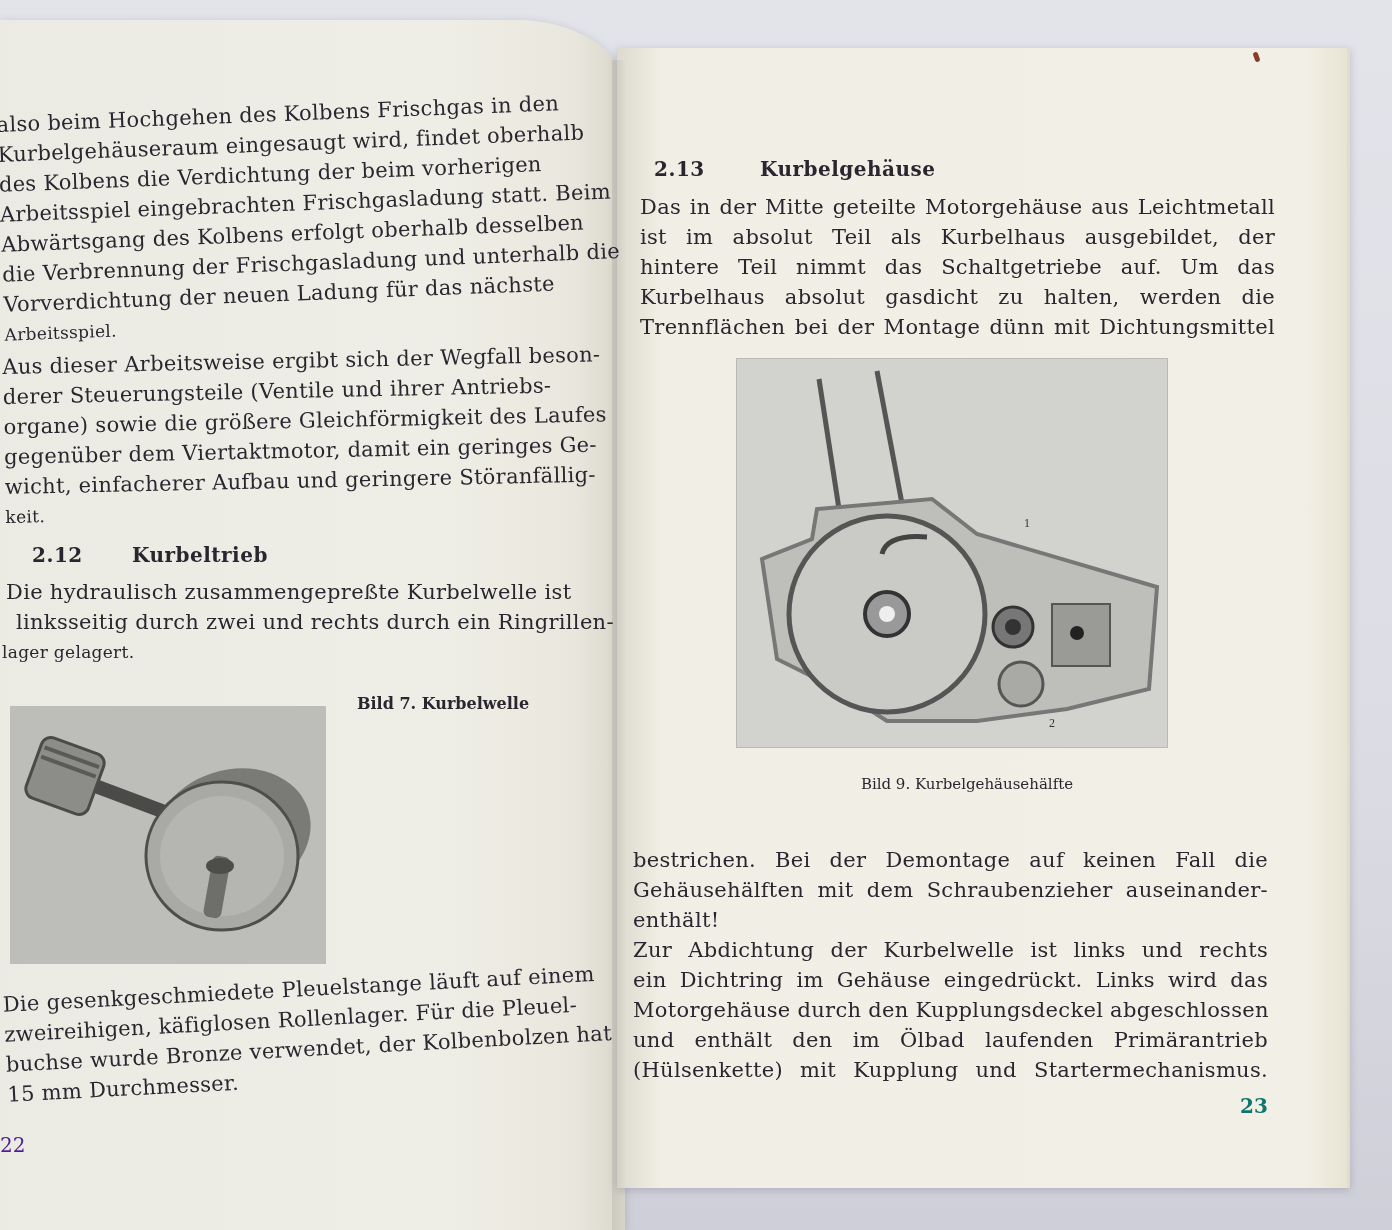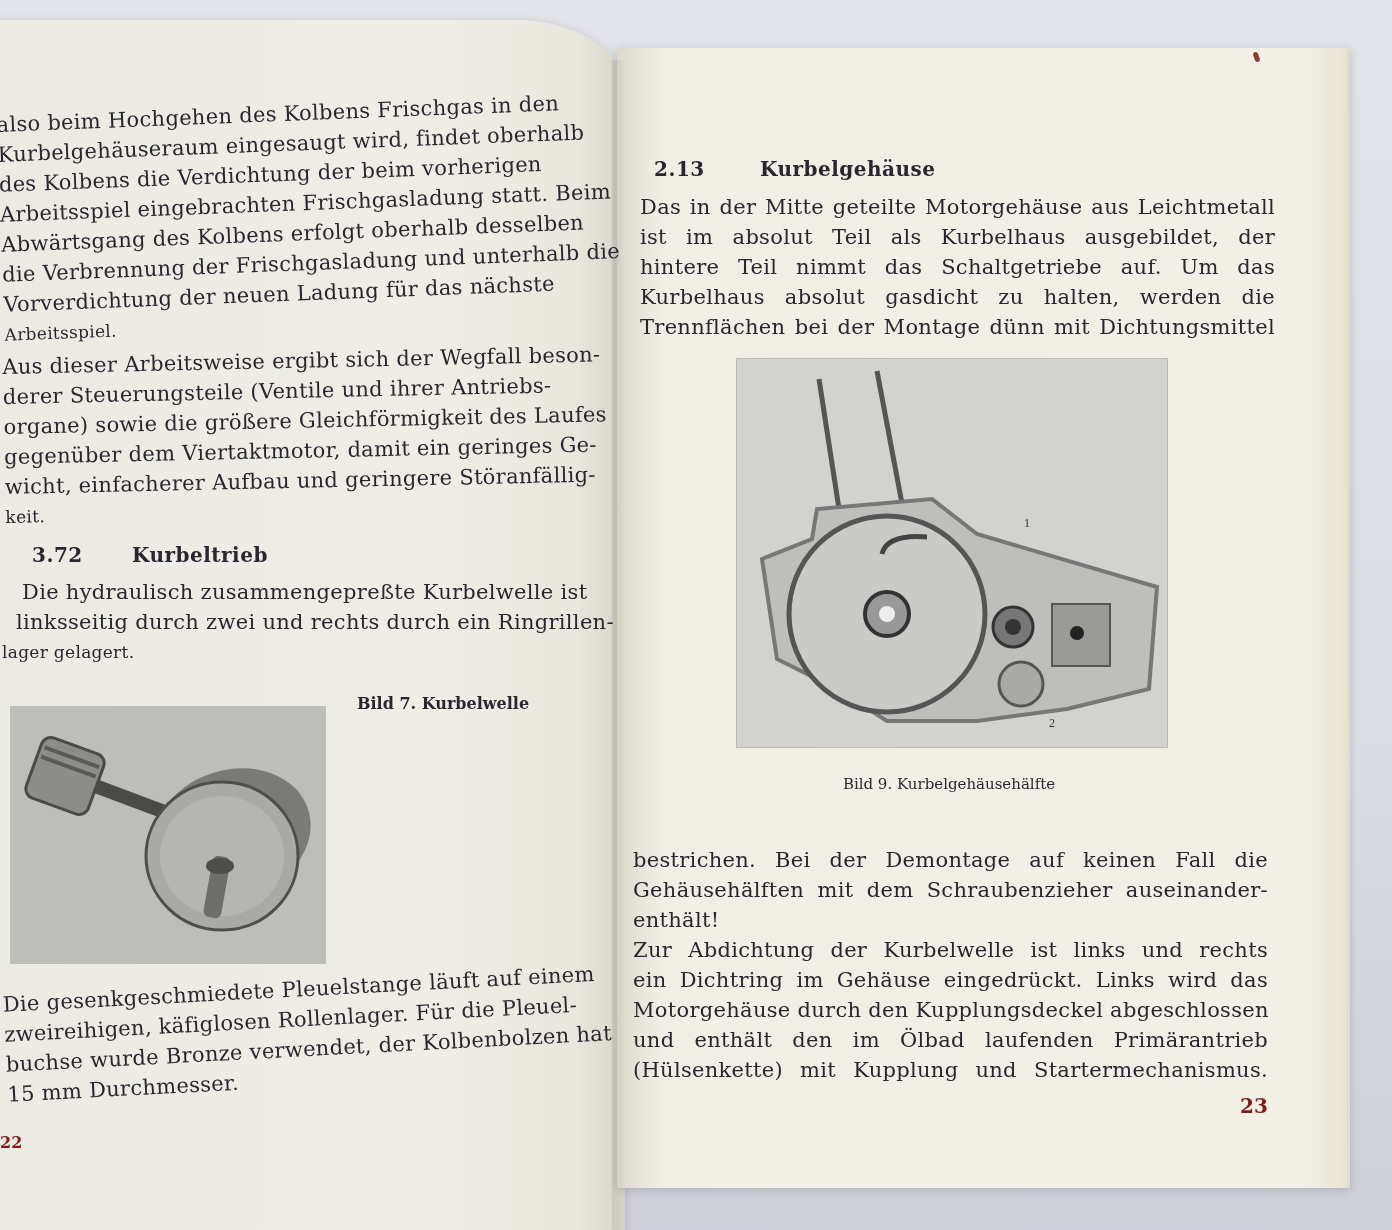--- a/index.html
+++ b/index.html
@@ -45,40 +45,40 @@
   .para3 { top:577px; }
   .para4 { top:990px; transform: rotate(-3deg); transform-origin: left top; font-weight:normal; }
   #figure-8-image {
     position:absolute; left:10px; top:706px; width:316px; height:258px;
     background: radial-gradient(ellipse at 60% 60%, #c9c9c6 0%, #b8b8b5 60%, #a8a8a4 100%);
   }
   #figure-8-caption {
     position:absolute; left:357px; top:694px; font-size:16px; font-weight:bold;
   }
   #left-page-number {
-    position:absolute; left:0; top:1133px; font-size:16px; font-weight:bold; color:#7f1d1d;
+    position:absolute; left:0; top:1133px; font-size:20px; font-weight:normal; color:#4c1d95;
   }
   
   .right-col { position:absolute; left:640px; width:640px; }
   #heading-213 { position:absolute; left:654px; top:157px; }
   #heading-213 .num { width:106px; }
   .rpara1 { top:192px; }
   .rpara1 .text-line, .rpara2 .text-line { text-align:justify; text-align-last:justify; width:635px; }
   #figure-9-image {
     position:absolute; left:736px; top:358px; width:430px; height:388px;
     background:#cfcfcc;
     border:1px solid #b9b9b6;
   }
   #figure-9-caption {
-    position:absolute; left:679px; top:775px; width:540px; text-align:center;
+    position:absolute; left:697px; top:775px; width:540px; text-align:center;
     font-size:15px; line-height:18px;
   }
   .rpara2 { top:845px; }
   #right-page-number {
-    position:absolute; left:1240px; top:1094px; font-size:20px; font-weight:bold; color:#7f1d1d;
+    position:absolute; left:1240px; top:1094px; font-size:20px; font-weight:bold; color:#0f766e;
   }
   .stain { position:absolute; left:1254px; top:52px; width:5px; height:10px; background:#8a3a2a; border-radius:3px; transform:rotate(-20deg); }
 </style>
 </head>
 <body>
 
 <div class="page" id="left-page"></div>
 <div class="page" id="right-page"></div>
 <div class="spine"></div>
 <div class="stain"></div>
@@ -97,25 +97,25 @@
 <div class="left-col para2 text-block">
   <div class="text-line">Aus dieser Arbeitsweise ergibt sich der Wegfall beson-</div>
   <div class="text-line">derer Steuerungsteile (Ventile und ihrer Antriebs-</div>
   <div class="text-line">organe) sowie die größere Gleichförmigkeit des Laufes</div>
   <div class="text-line">gegenüber dem Viertaktmotor, damit ein geringes Ge-</div>
   <div class="text-line">wicht, einfacherer Aufbau und geringere Störanfällig-</div>
   <div class="text-line" style="font-size:17px;">keit.</div>
 </div>
 
 <div id="heading-212" class="heading">
-  <span class="num">3.72</span><span>Kurbeltrieb</span>
+  <span class="num">2.12</span><span>Kurbeltrieb</span>
 </div>
 
 <div class="left-col para3 text-block">
-  <div class="text-line" style="padding-left:22px;">Die hydraulisch zusammengepreßte Kurbelwelle ist</div>
+  <div class="text-line" style="padding-left:6px;">Die hydraulisch zusammengepreßte Kurbelwelle ist</div>
   <div class="text-line" style="padding-left:16px;">linksseitig durch zwei und rechts durch ein Ringrillen-</div>
   <div class="text-line" style="font-size:17px;">lager gelagert.</div>
 </div>
 
 <div id="figure-8-image">
   <svg width="316" height="258" viewBox="0 0 316 258">
     <rect x="0" y="0" width="316" height="258" fill="#bdbdba"></rect>
 
     <line x1="80" y1="78" x2="160" y2="108" stroke="#4a4a48" stroke-width="14" stroke-linecap="round"></line>
 

